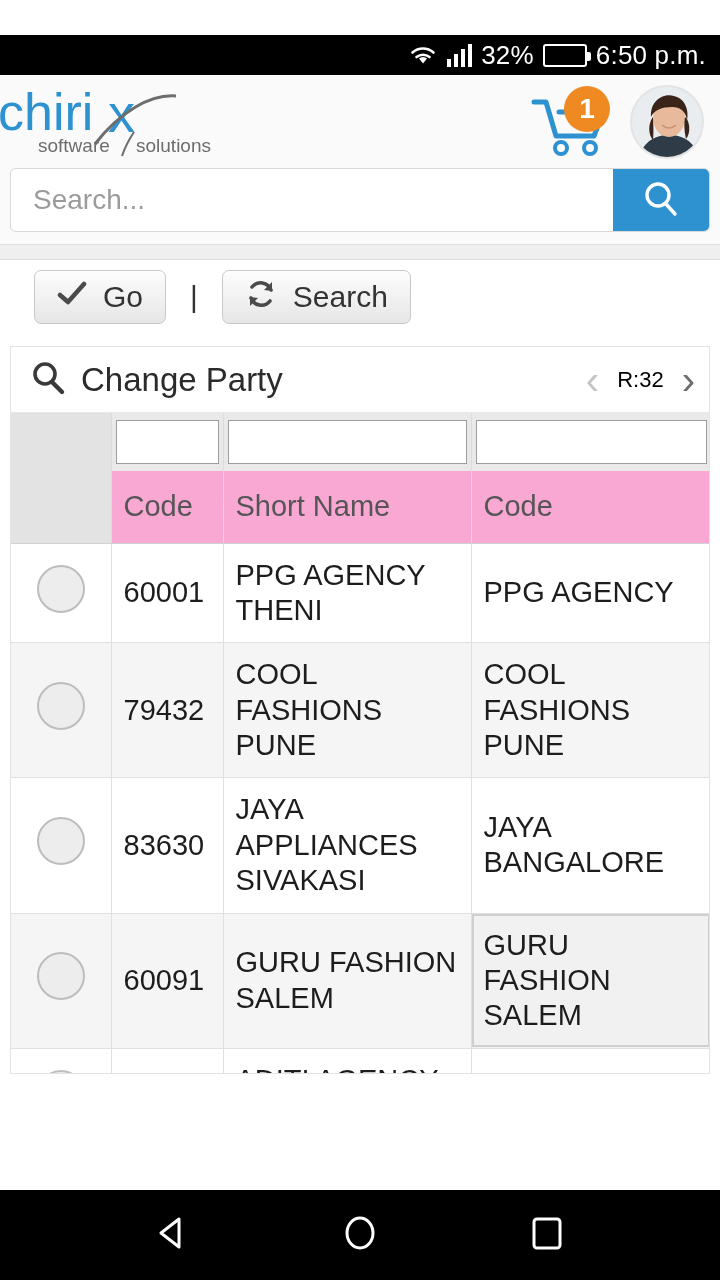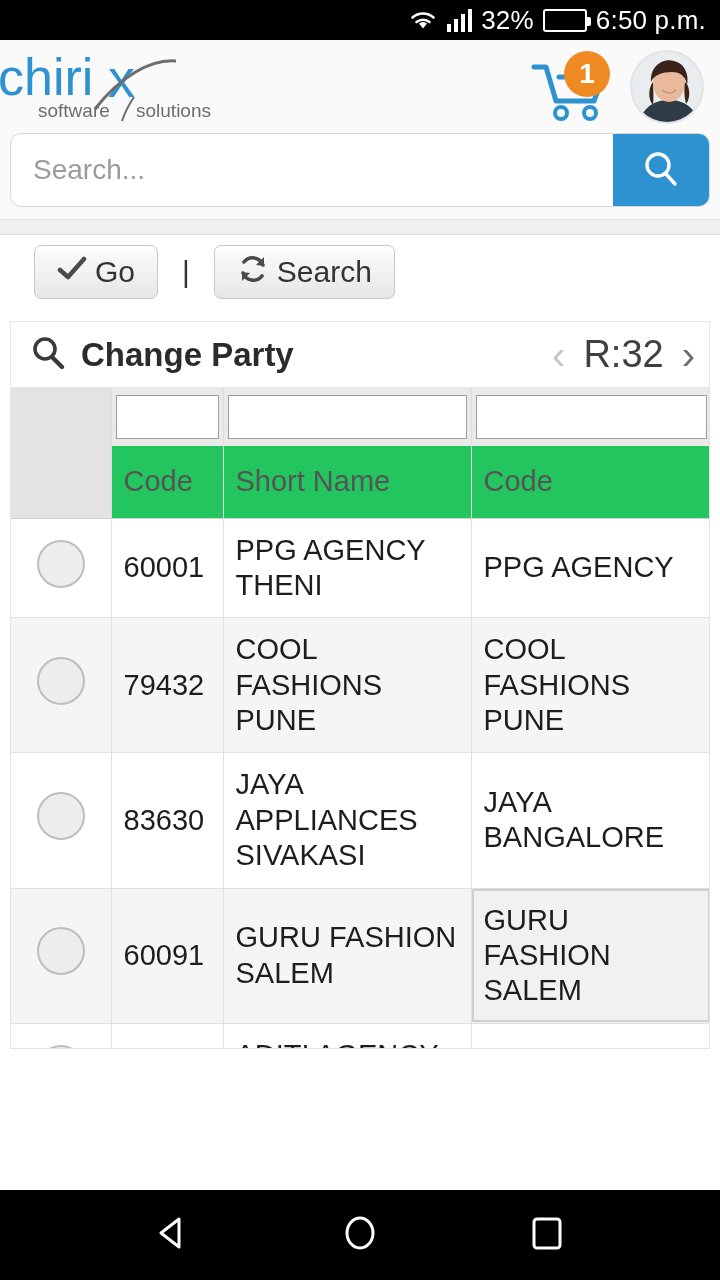--- a/index.html
+++ b/index.html
@@ -8,21 +8,21 @@
     font-family: "Liberation Sans", sans-serif;
     background:#ffffff;
     overflow:hidden;
     position:relative;
   }
 
   
   .statusbar {
     height:40px; background:#000000;
     display:flex; align-items:center; justify-content:flex-end;
-    padding-right:14px; gap:9px;
+    padding-right:14px; gap:9px;margin-top:35px;
   }
   .sb-text { color:#ffffff; font-size:26px; letter-spacing:.2px; }
   .wifi-icon { width:30px; height:24px; position:relative; }
   .wifi-icon svg { display:block; }
   .signal { display:flex; align-items:flex-end; gap:3px; height:24px; }
   .signal i { display:block; width:4px; background:#fff; }
   .signal i:nth-child(1){ height:8px; }
   .signal i:nth-child(2){ height:13px; }
   .signal i:nth-child(3){ height:18px; }
   .signal i:nth-child(4){ height:23px; }
@@ -53,22 +53,22 @@
   .avatar {
     width:74px; height:74px; border-radius:50%;
     border:2px solid #e4e4e4; overflow:hidden; position:relative;
     background:#dfe4ea; flex:none;
   }
   .avatar svg { display:block; }
 
   
   .searchrow { padding:0 10px 12px 10px; background:#fafafa; }
   .searchbox {
-    display:flex; height:74px;
-    border:1px solid #d8d8d8; border-radius:11px;
+    display:flex; height:64px;
+    border:1px solid #d8d8d8; border-radius:6px;
     background:#ffffff; overflow:hidden;
   }
   .searchbox input {
     flex:1; border:none; outline:none;
     font-family:"Liberation Sans",sans-serif;
     font-size:28px; color:#555; padding:0 22px; background:transparent;
   }
   .searchbox input::placeholder { color:#9b9b9b; }
   .search-btn {
     width:96px; background:#2e92d1; border:none; cursor:pointer;
@@ -78,62 +78,62 @@
   
   .sep-strip { height:16px; background:#efefef; border-top:1px solid #e0e0e0;
                border-bottom:1px solid #dcdcdc; }
 
   
   .toolbar {
     height:74px; background:#ffffff;
     display:flex; align-items:center; padding-left:34px; gap:0;
   }
   .tb-btn {
-    display:flex; align-items:center; gap:8px;
+    display:flex; align-items:center; gap:16px;
     padding:0 22px; height:54px;
     background:linear-gradient(#fdfdfd,#e6e6e6);
     border:1px solid #c9c9c9; border-radius:7px;
     font-size:30px; color:#333; cursor:pointer;
     font-family:"Liberation Sans",sans-serif;
   }
   .tb-sep { font-size:30px; color:#333; padding:0 24px; }
 
   
   .panel { margin:12px 10px 0 10px; border:1px solid #e3e3e3;
            background:#ffffff; }
   .panel-head {
     height:66px; display:flex; align-items:center;
     padding:0 14px 0 18px; background:#ffffff;
     border-bottom:1px solid #e8e8e8;
   }
-  .panel-title { font-size:33px; font-weight:bold; color:#2b2b2b; margin-left:14px; }
+  .panel-title { font-size:33px; font-weight:normal; color:#2b2b2b; margin-left:14px; }
   .pager { margin-left:auto; display:flex; align-items:center; gap:18px; }
   .chev { font-size:40px; line-height:1; cursor:pointer; font-weight:300; }
   .chev.prev { color:#c4c4c4; }
   .chev.next { color:#6e6e6e; }
-  .pager-label { font-size:38px; color:#404040; }
+  .pager-label { font-size:22px; color:#000000; }
 
   
   .grid { width:100%; border-collapse:collapse; table-layout:fixed; }
   .grid col.c-radio { width:100px; }
   .grid col.c-code  { width:112px; }
   .grid col.c-short { width:248px; }
   .grid col.c-name  { width:240px; }
 
   .filter-row td { background:#e9e9e9; border-right:1px solid #dcdcdc;
                    padding:6px 4px; height:58px; }
   .filter-row td.blank { background:#e3e3e3; }
   .filter-row input {
     width:100%; height:44px; border:1px solid #9d9d9d; background:#fff;
     outline:none; font-size:24px; padding:0 6px;
     font-family:"Liberation Sans",sans-serif;
   }
 
   .head-row td {
-    background:#22c55e; color:#555; font-size:29px;
+    background:#f9a8d4; color:#555; font-size:29px;
     height:72px; vertical-align:middle; padding:0 12px;
     border-right:1px solid #dcdcdc; border-bottom:1px solid #d2d2d2;
     white-space:nowrap; overflow:hidden;
   }
   .head-row td.blank { background:#e3e3e3; }
 
   .data-row td {
     font-size:29px; color:#1d1d1d; padding:14px 12px;
     border-right:1px solid #e0e0e0; border-bottom:1px solid #e0e0e0;
     vertical-align:middle; line-height:1.22; overflow:hidden;

